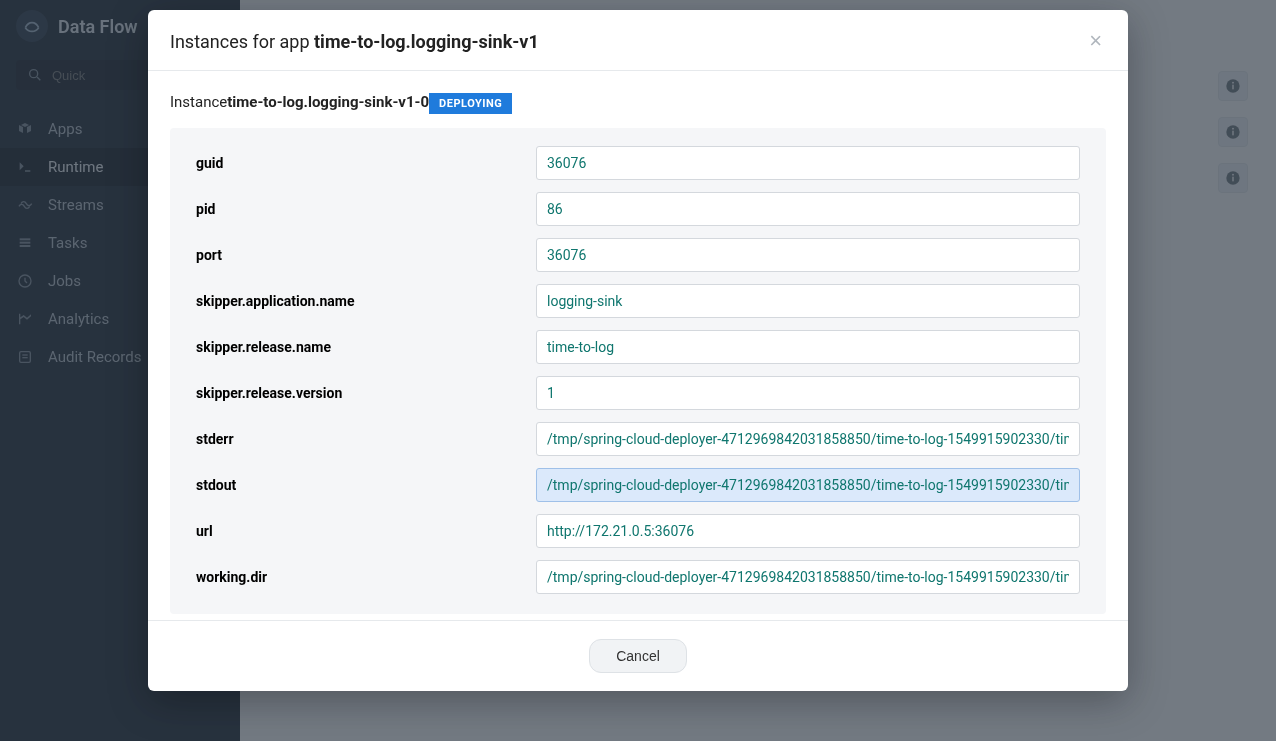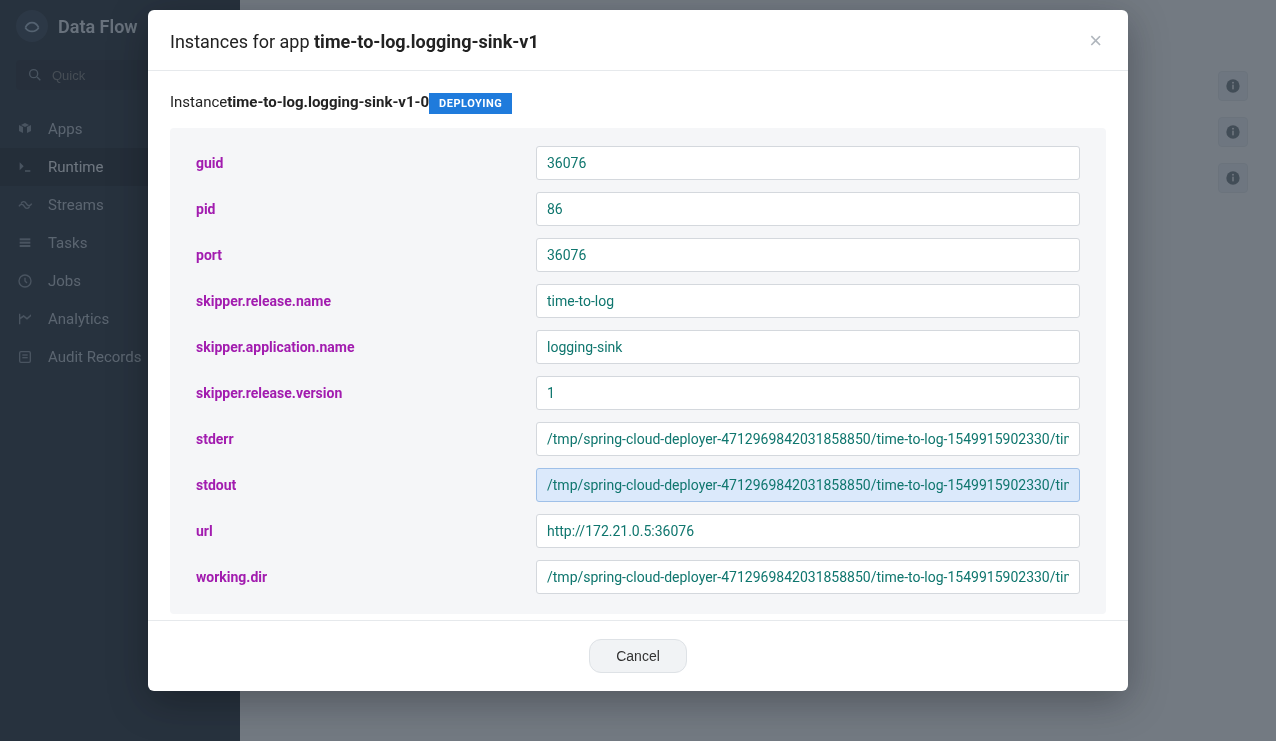--- a/index.html
+++ b/index.html
@@ -40,21 +40,21 @@
   .modal-body { padding: 22px 22px 28px; overflow:auto; }
 
   .instance-line { display:flex; align-items:flex-start; margin-bottom:14px; font-size:15px; color:#222; }
   .instance-line .lbl { font-weight:400; }
   .instance-line .nm { font-weight:700; }
   .badge { background:#1f7bdc; color:#fff; font-size:11px; font-weight:700; letter-spacing:0.5px; padding:4px 10px; border-radius:0; }
 
   .panel { background:#f5f6f8; border-radius:4px; padding:18px 26px 20px; }
   .row { display:flex; align-items:center; gap:20px; margin-bottom:12px; }
   .row:last-child { margin-bottom:0; }
-  .row-label { width: 320px; flex-shrink:0; font-weight:700; color:#a21caf; font-size:14px; }
+  .row-label { width: 320px; flex-shrink:0; font-weight:700; color:#000000; font-size:14px; }
   .row-value { flex:1; }
   .row-value input { width:100%; padding:8px 10px; border:1px solid #d4d8dd; border-radius:3px; background:#fff; font-size:14px; color:#0f766e; font-family:inherit; }
   .row-value input.selected { background:#dbe9fb; border-color:#9fc0e8; }
 
   .modal-footer { border-top:1px solid #e6e9ec; padding:18px; display:flex; justify-content:center; }
   .btn-cancel { background:#f1f3f5; border:1px solid #dee2e6; padding:8px 26px; border-radius:12px; font-size:14px; color:#333; cursor:pointer; }
 </style>
 </head>
 <body>
 
@@ -200,28 +200,28 @@
           </div>
           <div class="row">
             <div class="row-label">pid</div>
             <div class="row-value"><input type="text" readonly="" value="86" style=""></div>
           </div>
           <div class="row">
             <div class="row-label">port</div>
             <div class="row-value"><input type="text" readonly="" value="36076" style=""></div>
           </div>
           <div class="row">
+            <div class="row-label">skipper.application.name</div>
+            <div class="row-value"><input type="text" readonly="" value="logging-sink" style=""></div>
+          </div>
+          <div class="row">
             <div class="row-label">skipper.release.name</div>
             <div class="row-value"><input type="text" readonly="" value="time-to-log" style=""></div>
           </div>
           <div class="row">
-            <div class="row-label">skipper.application.name</div>
-            <div class="row-value"><input type="text" readonly="" value="logging-sink" style=""></div>
-          </div>
-          <div class="row">
             <div class="row-label">skipper.release.version</div>
             <div class="row-value"><input type="text" readonly="" value="1" style=""></div>
           </div>
           <div class="row">
             <div class="row-label">stderr</div>
             <div class="row-value"><input type="text" readonly="" value="/tmp/spring-cloud-deployer-4712969842031858850/time-to-log-1549915902330/time-to-log.logging-sink-v1/stderr_0.log" style=""></div>
           </div>
           <div class="row">
             <div class="row-label">stdout</div>
             <div class="row-value"><input type="text" readonly="" class="selected" value="/tmp/spring-cloud-deployer-4712969842031858850/time-to-log-1549915902330/time-to-log.logging-sink-v1/stdout_0.log" style=""></div>

